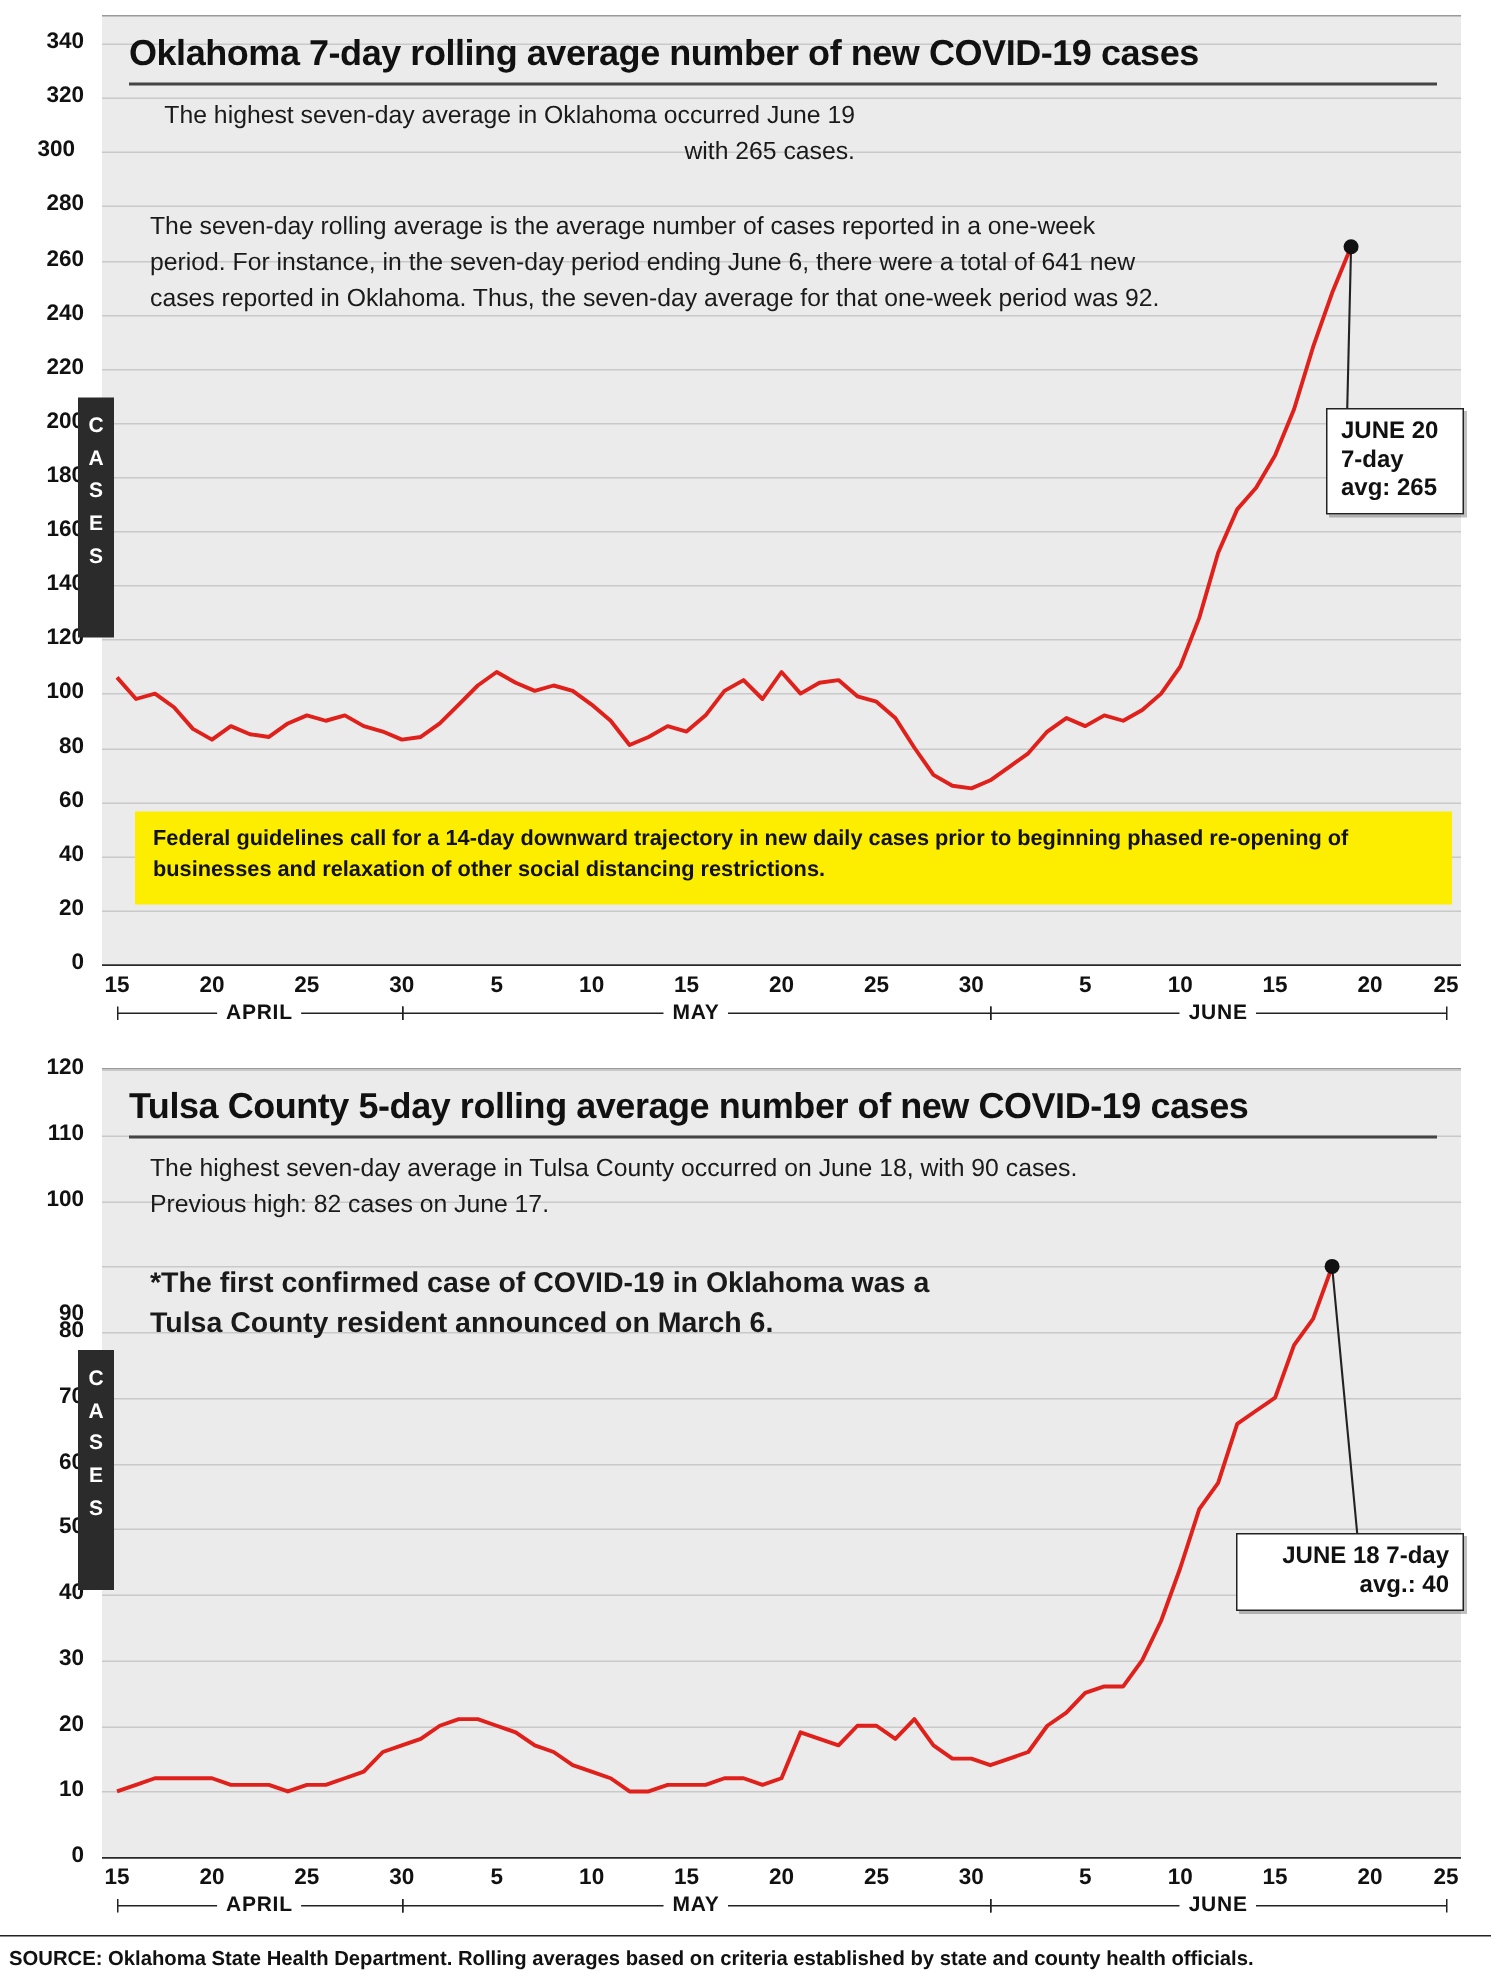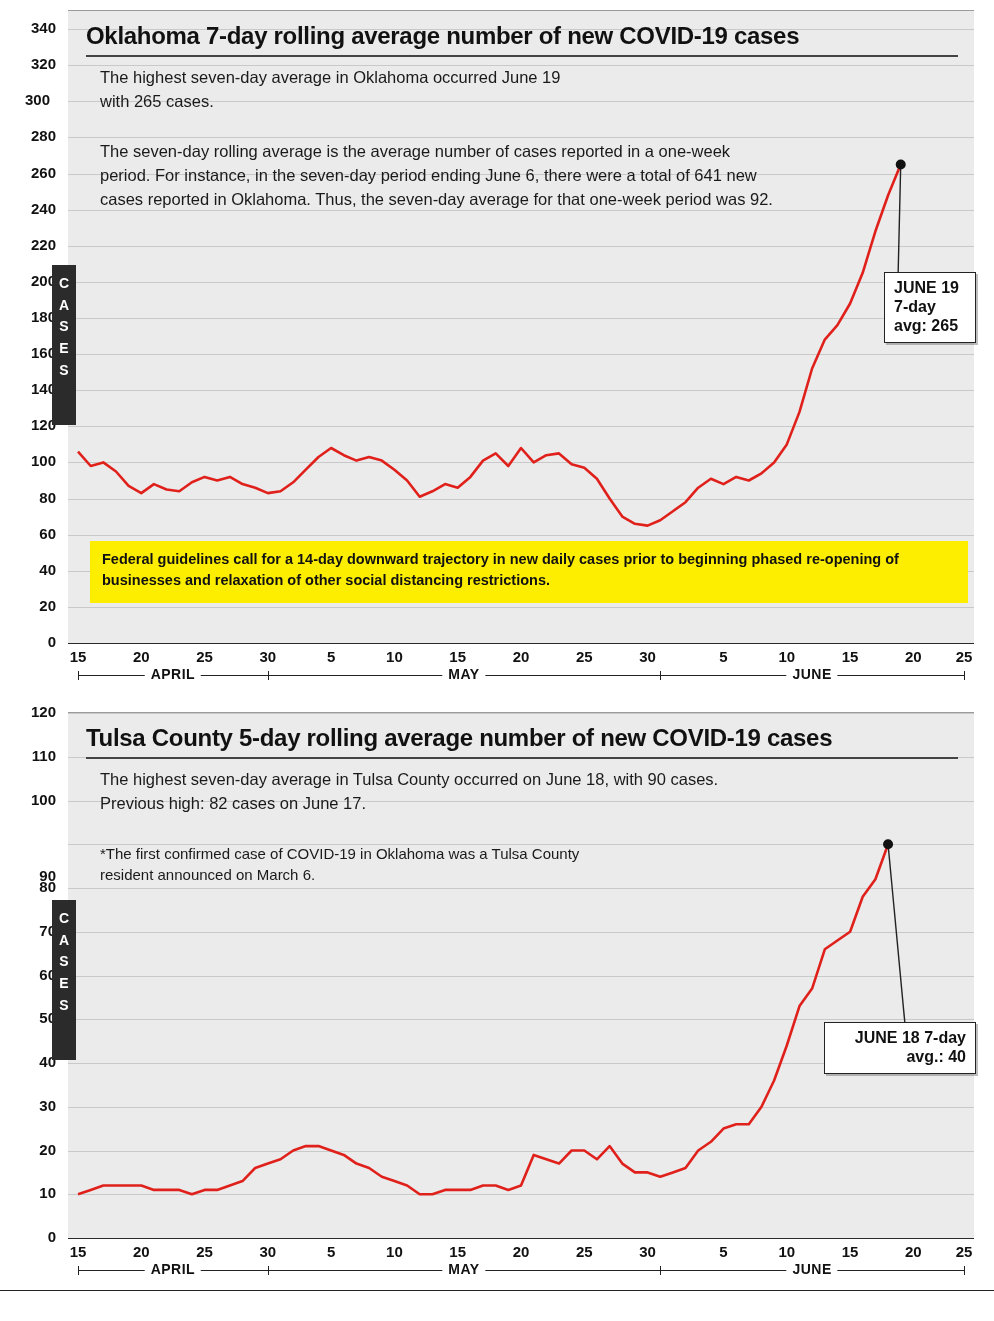--- a/index.html
+++ b/index.html
@@ -55,21 +55,21 @@
   }
   .title-rule{
     position:absolute;height:2px;background:#444;
   }
   .note{
     position:absolute;
     font-size:16.5px;
     line-height:1.45;
     color:#1a1a1a;
   }
-  .note.small{font-size:15px;line-height:1.4;font-weight:normal;}
+  .note.small{font-size:19px;line-height:1.4;font-weight:bold;}
 
   .yellow-box{
     position:absolute;
     background:#fdee00;
     padding:8px 12px;
     box-sizing:border-box;
     font-size:14.5px;
     font-weight:bold;
     line-height:1.45;
     color:#111;
@@ -177,27 +177,27 @@
           <span style="display:block;line-height:1.55">A</span>
           <span style="display:block;line-height:1.55">S</span>
           <span style="display:block;line-height:1.55">E</span>
           <span style="display:block;line-height:1.55">S</span>
         </span>
     </div>
 
     <div class="chart-title" style="left:86px;top:22px;">Oklahoma 7-day rolling average number of new COVID-19 cases</div>
     <div class="title-rule" style="left:86px;top:55px;width:872px;"></div>
 
-    <div class="note" style="left:100px;top:66px;width:470px;">The highest seven-day average in Oklahoma occurred June 19 with 265 cases.</div>
+    <div class="note" style="left:100px;top:66px;width:470px;text-align:right;">The highest seven-day average in Oklahoma occurred June 19 with 265 cases.</div>
     <div class="note" style="left:100px;top:140px;width:680px;">The seven-day rolling average is the average number of cases reported in a one-week period. For instance, in the seven-day period ending June 6, there were a total of 641 new cases reported in Oklahoma. Thus, the seven-day average for that one-week period was 92.</div>
 
     <div class="yellow-box" style="left:90px;top:541px;width:878px;height:62px;">Federal guidelines call for a 14-day downward trajectory in new daily cases prior to beginning phased re-opening of businesses and relaxation of other social distancing restrictions.</div>
 
     <div class="callout" style="left:884px;top:272px;width:92px;">
-      <span>JUNE 19</span>
+      <span>JUNE 20</span>
       <span>7-day</span>
       <span>avg: 265</span>
     </div>
 
     <div id="ok-xaxis">
         <div class="xtick" style="left: 78px; top: 648px;">15</div>
         <div class="xtick" style="left: 141.286px; top: 648px;">20</div>
         <div class="xtick" style="left: 204.571px; top: 648px;">25</div>
         <div class="xtick" style="left: 267.857px; top: 648px;">30</div>
         <div class="xtick" style="left: 331.143px; top: 648px;">5</div>
@@ -317,14 +317,15 @@
         <div class="month-cap" style="left: 660.229px; top: 1266px;"></div>
         <div class="month-label" style="left: 464.043px; top: 1261px;">MAY</div>
         <div class="month-rule" style="left: 660.229px; width: 303.771px; top: 1270px;"></div>
         <div class="month-cap" style="left: 660.229px; top: 1266px;"></div>
         <div class="month-cap" style="left: 964px; top: 1266px;"></div>
         <div class="month-label" style="left: 812.114px; top: 1261px;">JUNE</div>
       </div>
   </div>
 
   <div class="source-rule" style="left:0px;top:1290px;width:994px;"></div>
+  <div class="source" style="left:6px;top:1298px;width:980px;">SOURCE: Oklahoma State Health Department. Rolling averages based on criteria established by state and county health officials.</div>
 
 </div>
 
 </body></html>

